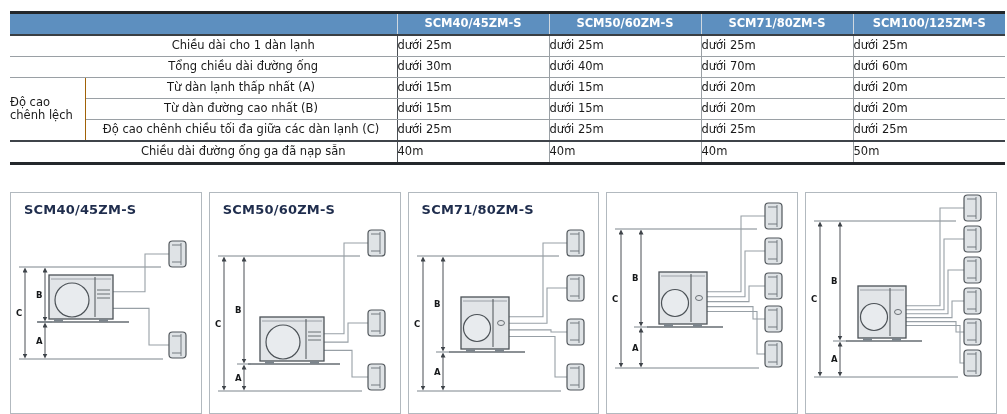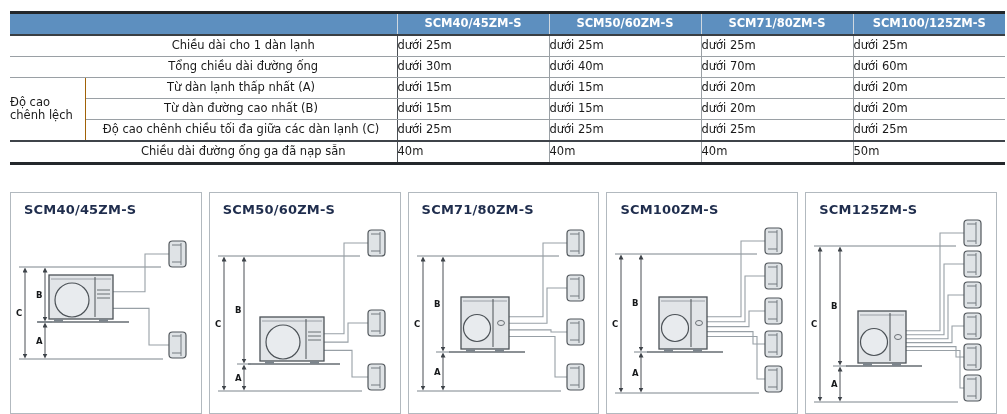--- a/index.html
+++ b/index.html
@@ -257,21 +257,20 @@
           </g>
           <g>
             <rect x="158" y="146" width="17" height="26" rx="3.5" fill="#dfe3e6" stroke="#51575c" stroke-width="1.2"></rect>
             <line x1="170" y1="148" x2="170" y2="170" stroke="#6a7076" stroke-width="0.9"></line>
             <line x1="161" y1="167" x2="170" y2="167" stroke="#6a7076" stroke-width="0.9"></line>
             <line x1="161" y1="150" x2="170" y2="150" stroke="#6a7076" stroke-width="0.9"></line>
           </g>
         </svg>
       </div>
       <div class="panel">
-        <div class="ptitle">SCM100ZM-S</div>
         <svg width="189" height="194" viewBox="0 0 189 194">
           <line x1="8" y1="36" x2="150" y2="36" stroke="#7d858c" stroke-width="1"></line>
           <line x1="8" y1="175" x2="152" y2="175" stroke="#7d858c" stroke-width="1"></line>
           <line x1="40" y1="134" x2="116" y2="134" stroke="#666c72" stroke-width="1.3"></line>
           <line x1="27" y1="134" x2="41" y2="134" stroke="#7d858c" stroke-width="1"></line>
           <line x1="14" y1="39" x2="14" y2="172" stroke="#4a4f54" stroke-width="1" marker-start="url(#arr)" marker-end="url(#arr)"></line>
           <line x1="34" y1="39" x2="34" y2="131" stroke="#4a4f54" stroke-width="1" marker-start="url(#arr)" marker-end="url(#arr)"></line>
           <line x1="34" y1="137" x2="34" y2="172" stroke="#4a4f54" stroke-width="1" marker-start="url(#arr)" marker-end="url(#arr)"></line>
           <text x="5" y="108.5" class="dlab">C</text>
           <text x="25" y="88" class="dlab">B</text>
@@ -316,21 +315,20 @@
           </g>
           <g>
             <rect x="158" y="148" width="17" height="26" rx="3.5" fill="#dfe3e6" stroke="#51575c" stroke-width="1.2"></rect>
             <line x1="170" y1="150" x2="170" y2="172" stroke="#6a7076" stroke-width="0.9"></line>
             <line x1="161" y1="169" x2="170" y2="169" stroke="#6a7076" stroke-width="0.9"></line>
             <line x1="161" y1="152" x2="170" y2="152" stroke="#6a7076" stroke-width="0.9"></line>
           </g>
         </svg>
       </div>
       <div class="panel">
-        <div class="ptitle">SCM125ZM-S</div>
         <svg width="189" height="194" viewBox="0 0 189 194">
           <line x1="8" y1="28" x2="150" y2="28" stroke="#7d858c" stroke-width="1"></line>
           <line x1="8" y1="184" x2="152" y2="184" stroke="#7d858c" stroke-width="1"></line>
           <line x1="40" y1="148" x2="116" y2="148" stroke="#666c72" stroke-width="1.3"></line>
           <line x1="27" y1="148" x2="41" y2="148" stroke="#7d858c" stroke-width="1"></line>
           <line x1="14" y1="31" x2="14" y2="181" stroke="#4a4f54" stroke-width="1" marker-start="url(#arr)" marker-end="url(#arr)"></line>
           <line x1="34" y1="31" x2="34" y2="145" stroke="#4a4f54" stroke-width="1" marker-start="url(#arr)" marker-end="url(#arr)"></line>
           <line x1="34" y1="151" x2="34" y2="181" stroke="#4a4f54" stroke-width="1" marker-start="url(#arr)" marker-end="url(#arr)"></line>
           <text x="5" y="109" class="dlab">C</text>
           <text x="25" y="91" class="dlab">B</text>

